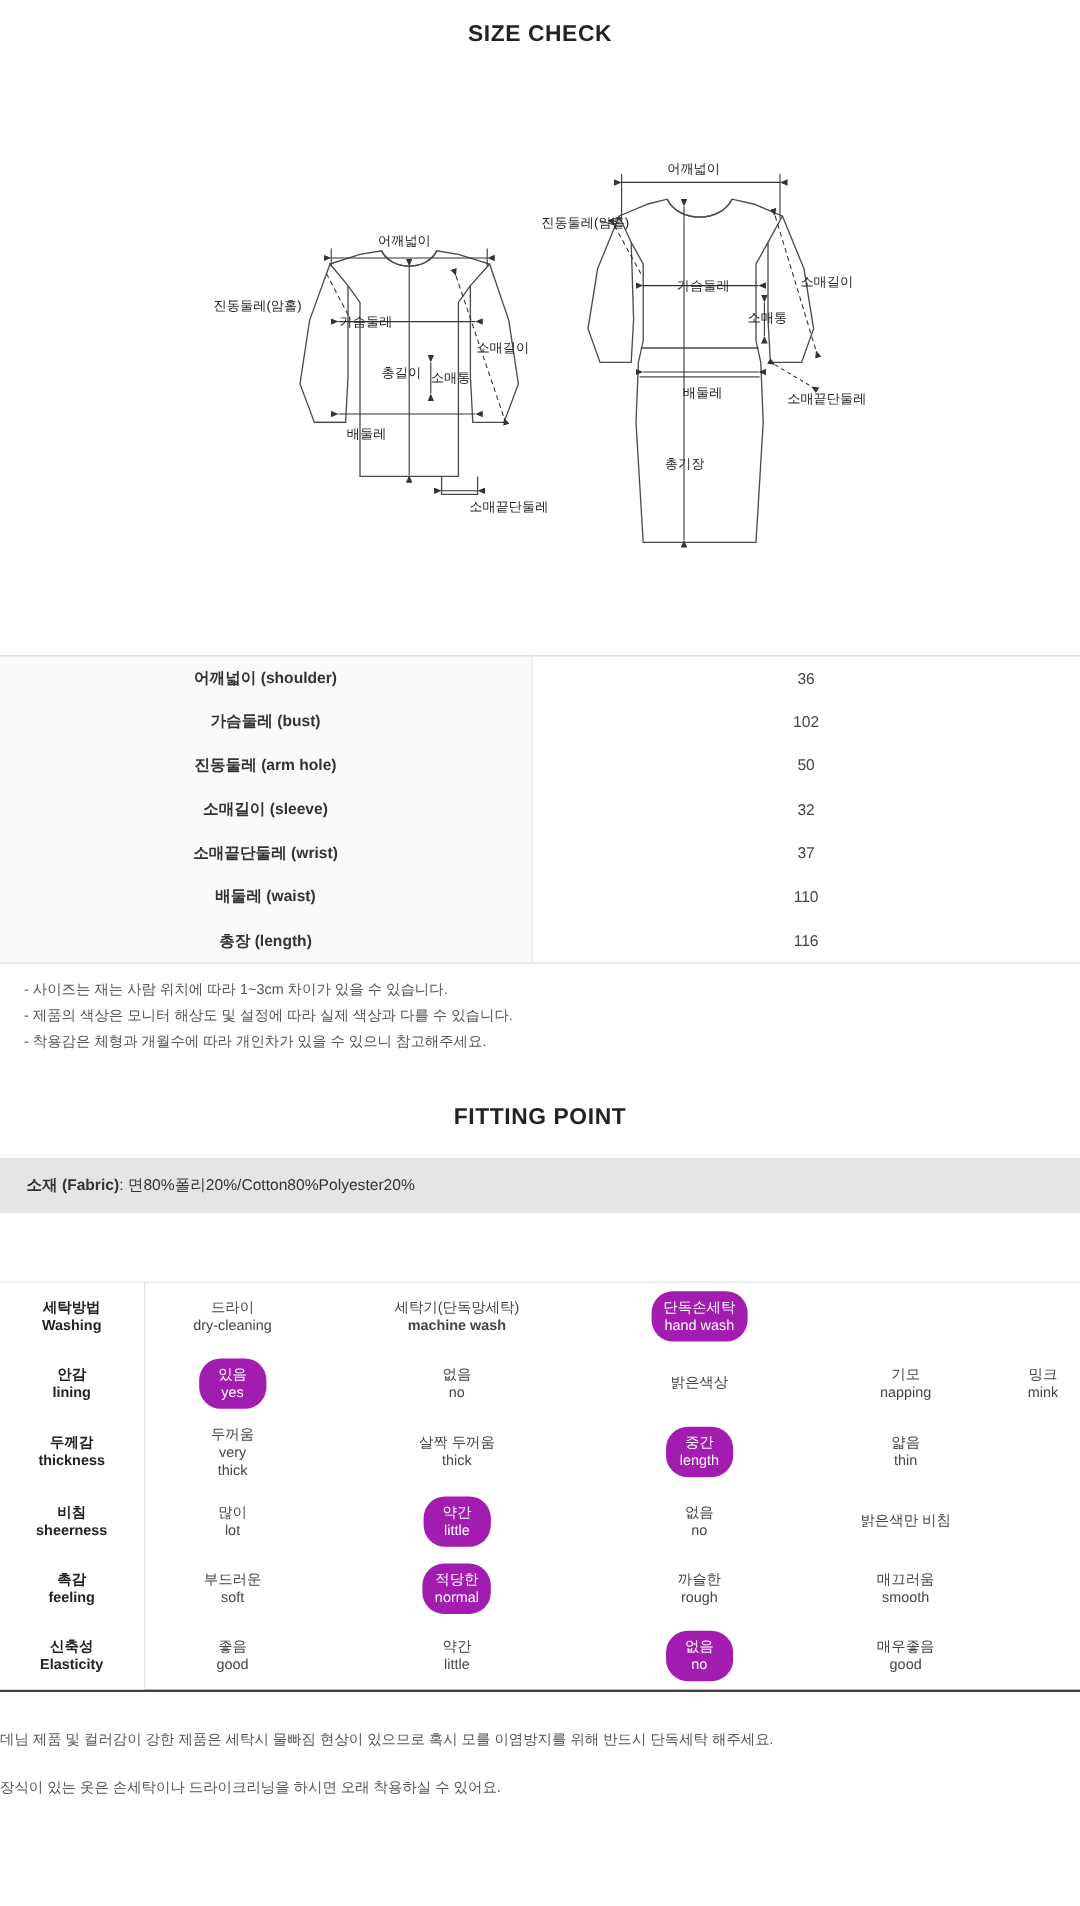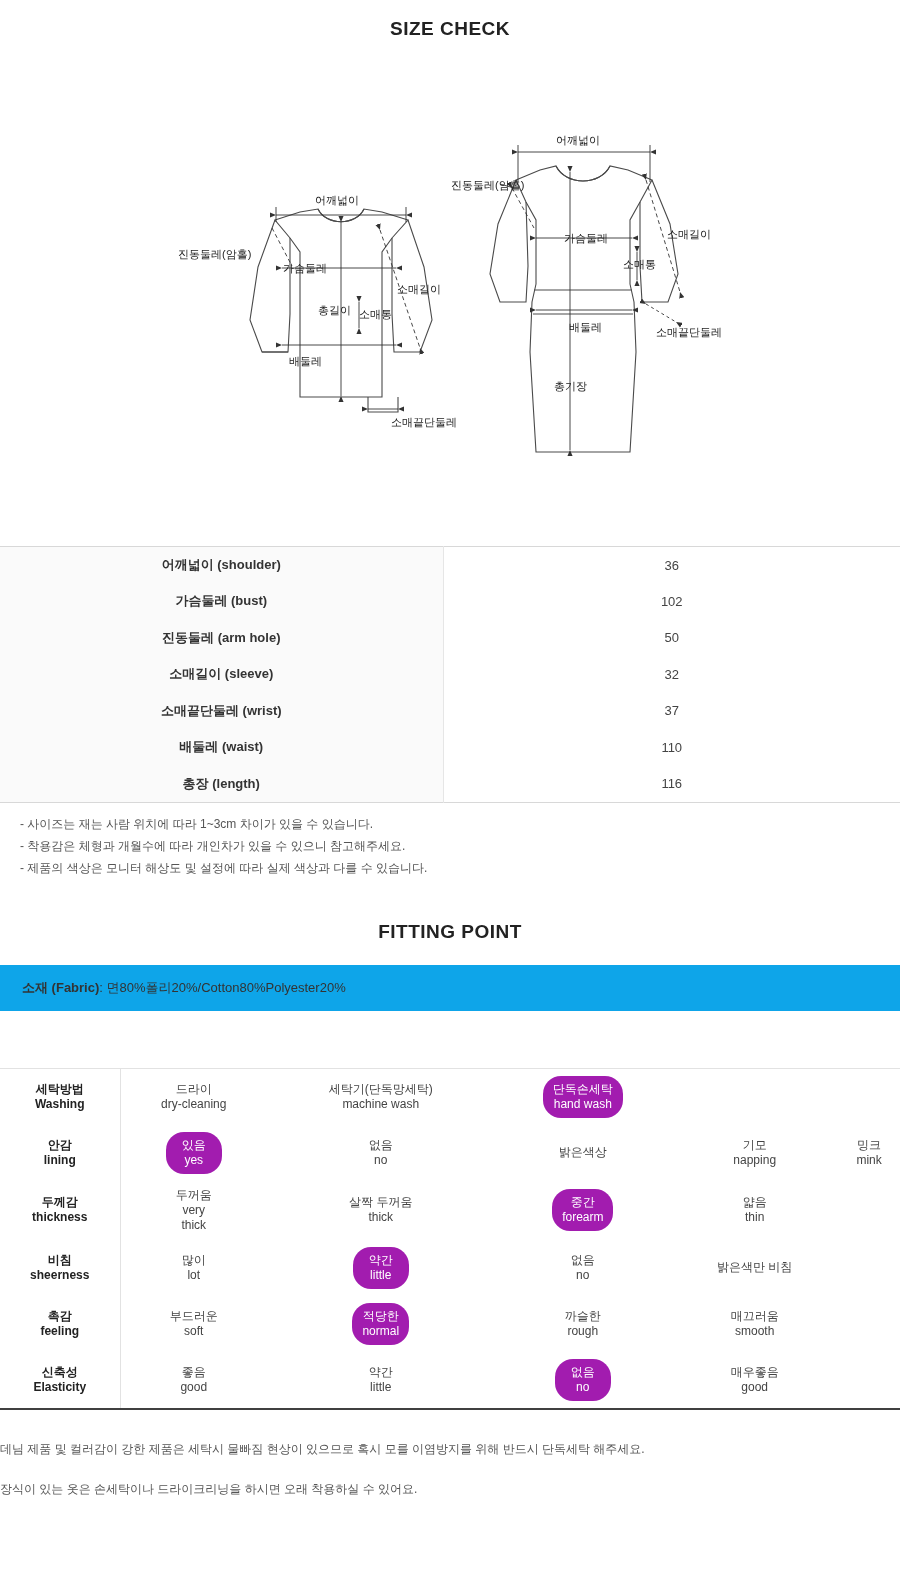--- a/index.html
+++ b/index.html
@@ -68,21 +68,21 @@
     font-size: 12px;
     line-height: 22px;
     color: #555555;
   }
   .notes div { padding-left: 20px; }
 
   
   .fabric-bar {
     margin-top: 22px;
     width: 900px;
-    background: #0ea5e9;
+    background: #e5e5e5;
     height: 46px;
     display: flex;
     align-items: center;
     padding-left: 22px;
     font-size: 13px;
     color: #333333;
   }
   .fabric-bar .fab-label { font-weight: bold; }
 
   
@@ -275,41 +275,41 @@
         <tr>
           <td class="lbl">총장 (length)</td>
           <td class="val">116</td>
         </tr>
       </tbody>
   </table>
 
 
   <div class="notes">
     <div>- 사이즈는 재는 사람 위치에 따라 1~3cm 차이가 있을 수 있습니다.</div>
+    <div>- 제품의 색상은 모니터 해상도 및 설정에 따라 실제 색상과 다를 수 있습니다.</div>
     <div>- 착용감은 체형과 개월수에 따라 개인차가 있을 수 있으니 참고해주세요.</div>
-    <div>- 제품의 색상은 모니터 해상도 및 설정에 따라 실제 색상과 다를 수 있습니다.</div>
   </div>
 
   <div class="section-title" style="padding-top:42px;">FITTING POINT</div>
 
   <div class="fabric-bar">
     <span class="fab-label">소재 (Fabric)</span>
     <span>: 면80%폴리20%/Cotton80%Polyester20%</span>
   </div>
 
   <div class="care">
     <table>
       <tbody id="care-rows">
           <tr>
             <td class="rowhead">
               <div>세탁방법</div>
               <div>Washing</div>
             </td>
             <td><span class="plain"><div>드라이</div><div style="white-space: pre-line;">dry-cleaning</div></span></td>
-            <td><span class="plain"><div>세탁기(단독망세탁)</div><div style="white-space: pre-line;">machine wash</div></span></td>
+            <td><span class="plain"><div>세탁기(단독망세탁)</div><div style="white-space: pre-line; font-weight: bold;">machine wash</div></span></td>
             <td><span class="pill"><div>단독손세탁</div><div style="white-space: pre-line;">hand wash</div></span></td>
             <td></td>
             <td></td>
           </tr>
           <tr>
             <td class="rowhead">
               <div>안감</div>
               <div>lining</div>
             </td>
             <td><span class="pill"><div>있음</div><div style="white-space: pre-line;">yes</div></span></td>
@@ -319,21 +319,21 @@
             <td><span class="plain"><div>밍크</div><div style="white-space: pre-line;">mink</div></span></td>
           </tr>
           <tr>
             <td class="rowhead">
               <div>두께감</div>
               <div>thickness</div>
             </td>
             <td><span class="plain"><div>두꺼움</div><div style="white-space: pre-line;">very
 thick</div></span></td>
             <td><span class="plain"><div>살짝 두꺼움</div><div style="white-space: pre-line;">thick</div></span></td>
-            <td><span class="pill"><div>중간</div><div style="white-space: pre-line;">forearm</div></span></td>
+            <td><span class="pill"><div>중간</div><div style="white-space: pre-line;">length</div></span></td>
             <td><span class="plain"><div>얇음</div><div style="white-space: pre-line;">thin</div></span></td>
             <td></td>
           </tr>
           <tr>
             <td class="rowhead">
               <div>비침</div>
               <div>sheerness</div>
             </td>
             <td><span class="plain"><div>많이</div><div style="white-space: pre-line;">lot</div></span></td>
             <td><span class="pill"><div>약간</div><div style="white-space: pre-line;">little</div></span></td>

